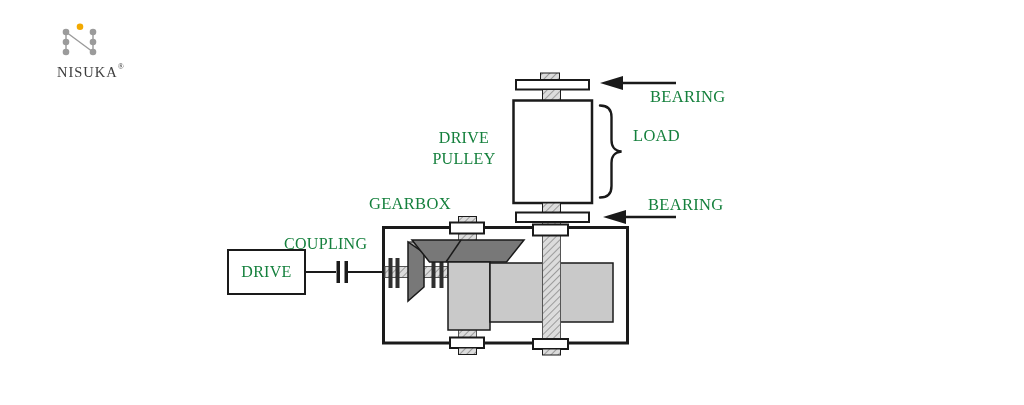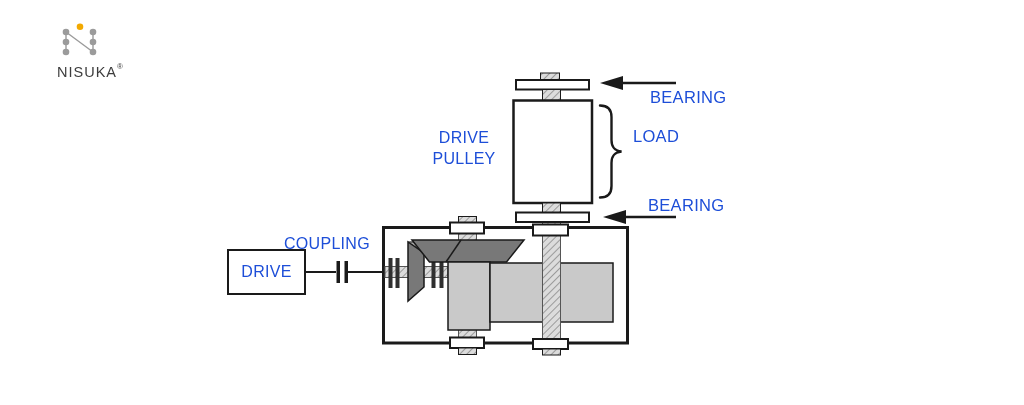--- a/index.html
+++ b/index.html
@@ -1,30 +1,30 @@
 <!DOCTYPE html>
 <html><head>
 <meta charset="utf-8">
 <style>
   html,body{margin:0;padding:0;background:#ffffff;}
   .canvas{
     position:relative;width:1024px;height:405px;background:#ffffff;
-    overflow:hidden;font-family:Liberation Sans, sans-serif;
+    overflow:hidden;font-family:Liberation Serif, serif;
   }
   
   .logo{position:absolute;left:57px;top:22px;width:70px;}
   .logo-brand{
     display:block;margin-top:2px;font-size:14.5px;letter-spacing:1px;
     color:#3d3d3d;font-weight:400;
   }
   .logo-reg{font-size:8px;vertical-align:top;position:relative;top:-2px;color:#3d3d3d;}
   
   .diagram-svg{position:absolute;left:0;top:0;}
   .lbl{
-    position:absolute;font-size:16.5px;color:#1d4ed8;letter-spacing:0.3px;
+    position:absolute;font-size:16.5px;color:#15803d;letter-spacing:0.3px;
     white-space:pre-line;line-height:20.5px;
   }
   .lbl-drive{
     left:228px;top:250px;width:77px;height:44px;
     display:flex;align-items:center;justify-content:center;font-size:16px;
   }
   .lbl-coupling{left:284px;top:234px;font-size:16px;}
   .lbl-gearbox{left:369px;top:194px;}
   .lbl-drive-pulley{left:423px;top:128px;width:82px;text-align:center;font-size:16px;}
   .lbl-bearing-top{left:650px;top:87px;}
@@ -119,19 +119,20 @@
       <polygon points="603,217 626,210 626,224" fill="#1a1a1a"></polygon>
       <line x1="624" y1="217" x2="676" y2="217" stroke="#1a1a1a" stroke-width="2.5"></line>
     </g>
 
     <path d="M600,105.5 C608,105.5 611.5,109 611.5,117 L611.5,140 C611.5,147 614,150.5 621.5,151.5
              C614,152.5 611.5,156 611.5,163 L611.5,186 C611.5,194 608,197.5 600,197.5" fill="none" stroke="#1a1a1a" stroke-width="2.4" stroke-linecap="round"></path>
   </svg>
 
   <div class="lbl lbl-drive">DRIVE</div>
   <div class="lbl lbl-coupling">COUPLING</div>
+  <div class="lbl lbl-gearbox">GEARBOX</div>
   <div class="lbl lbl-drive-pulley">DRIVE
 PULLEY</div>
   <div class="lbl lbl-bearing-top">BEARING</div>
   <div class="lbl lbl-load">LOAD</div>
   <div class="lbl lbl-bearing-bottom">BEARING</div>
 
 </div>
 
 </body></html>

